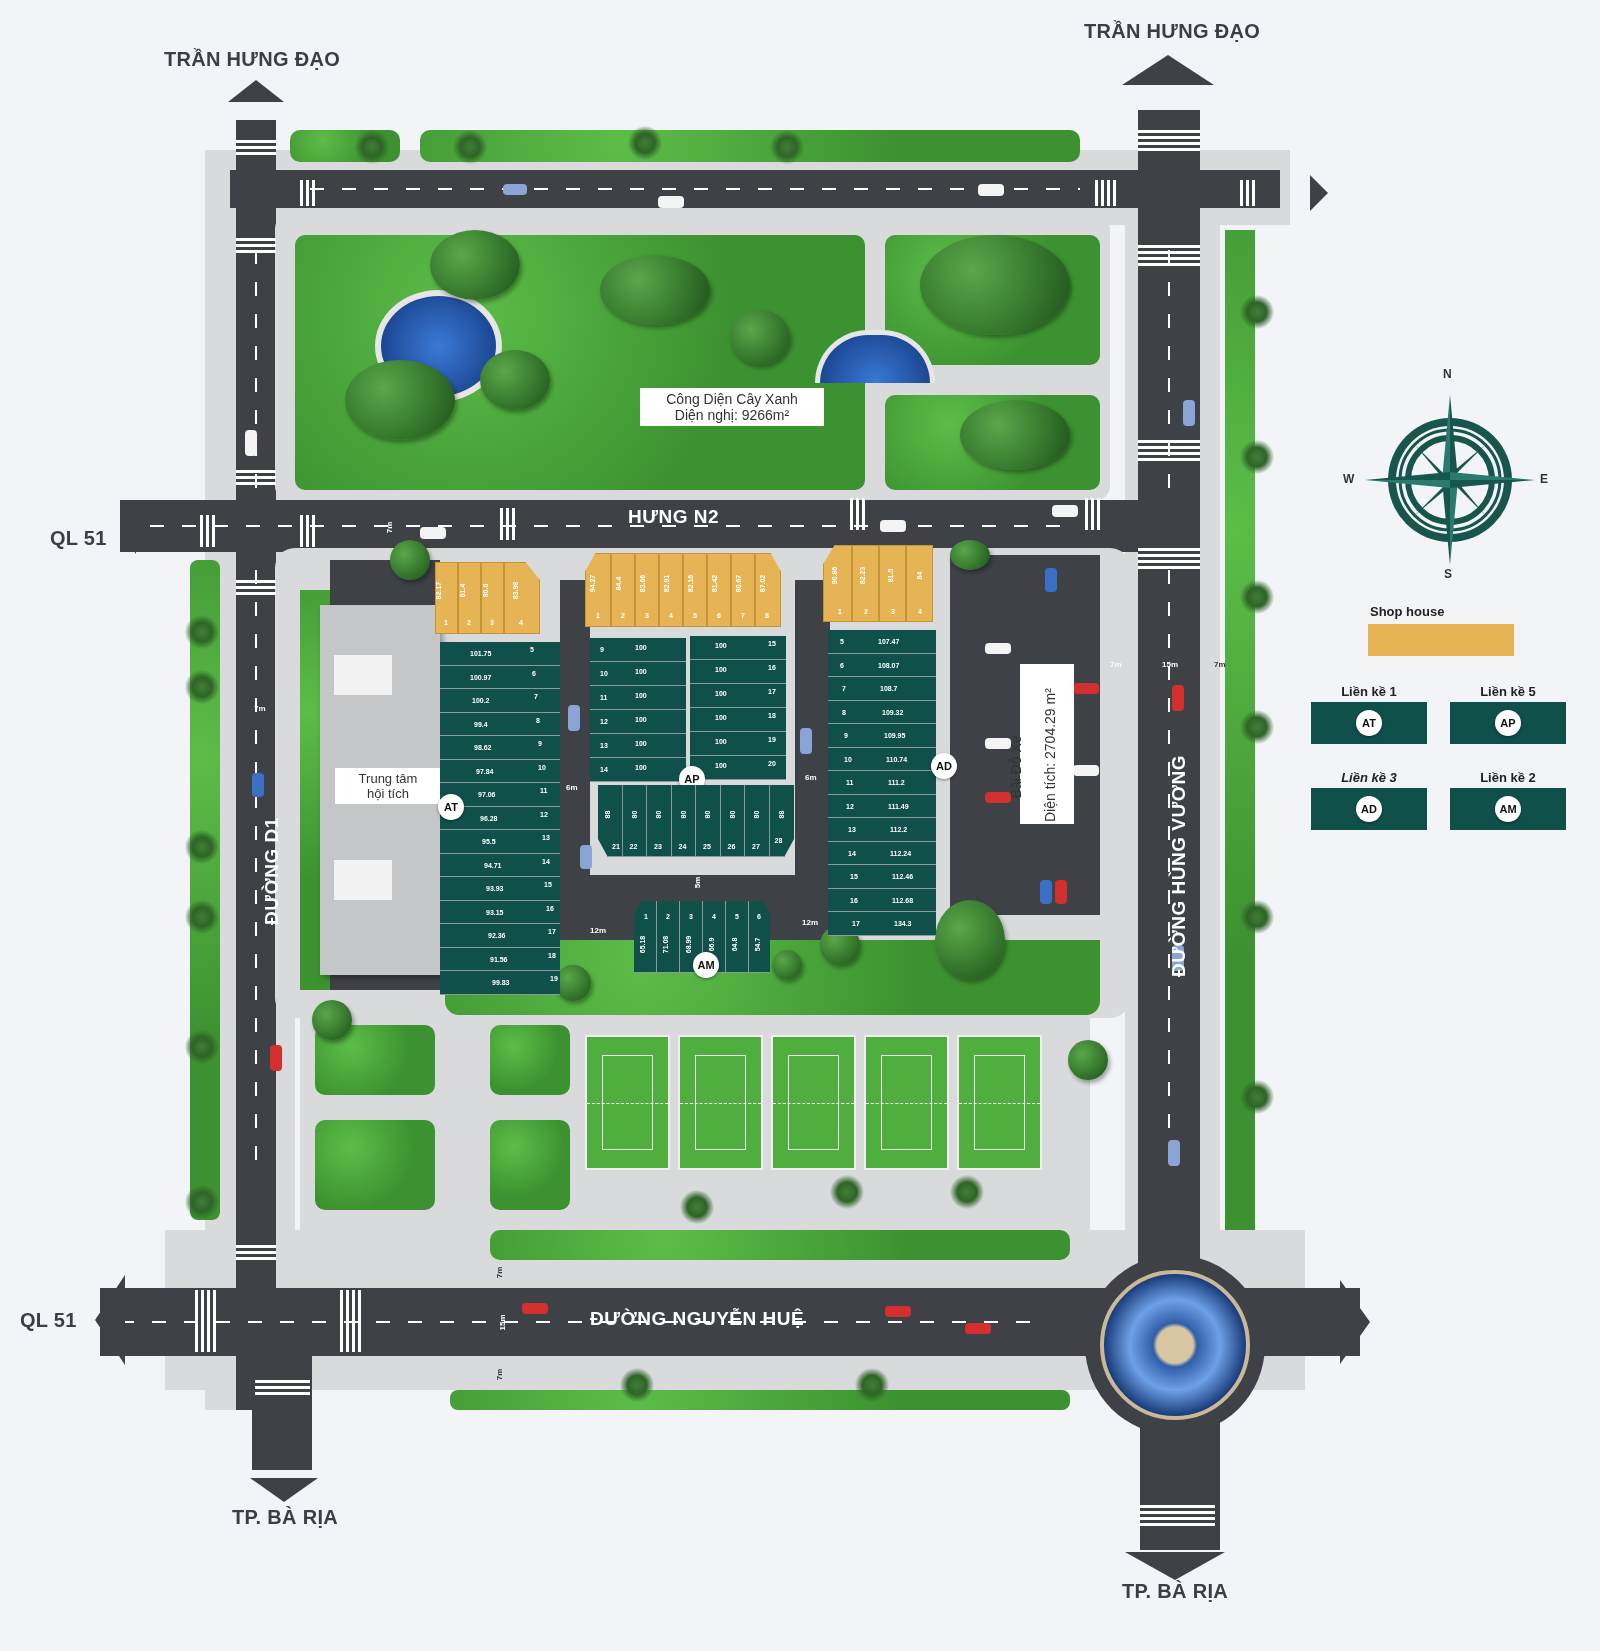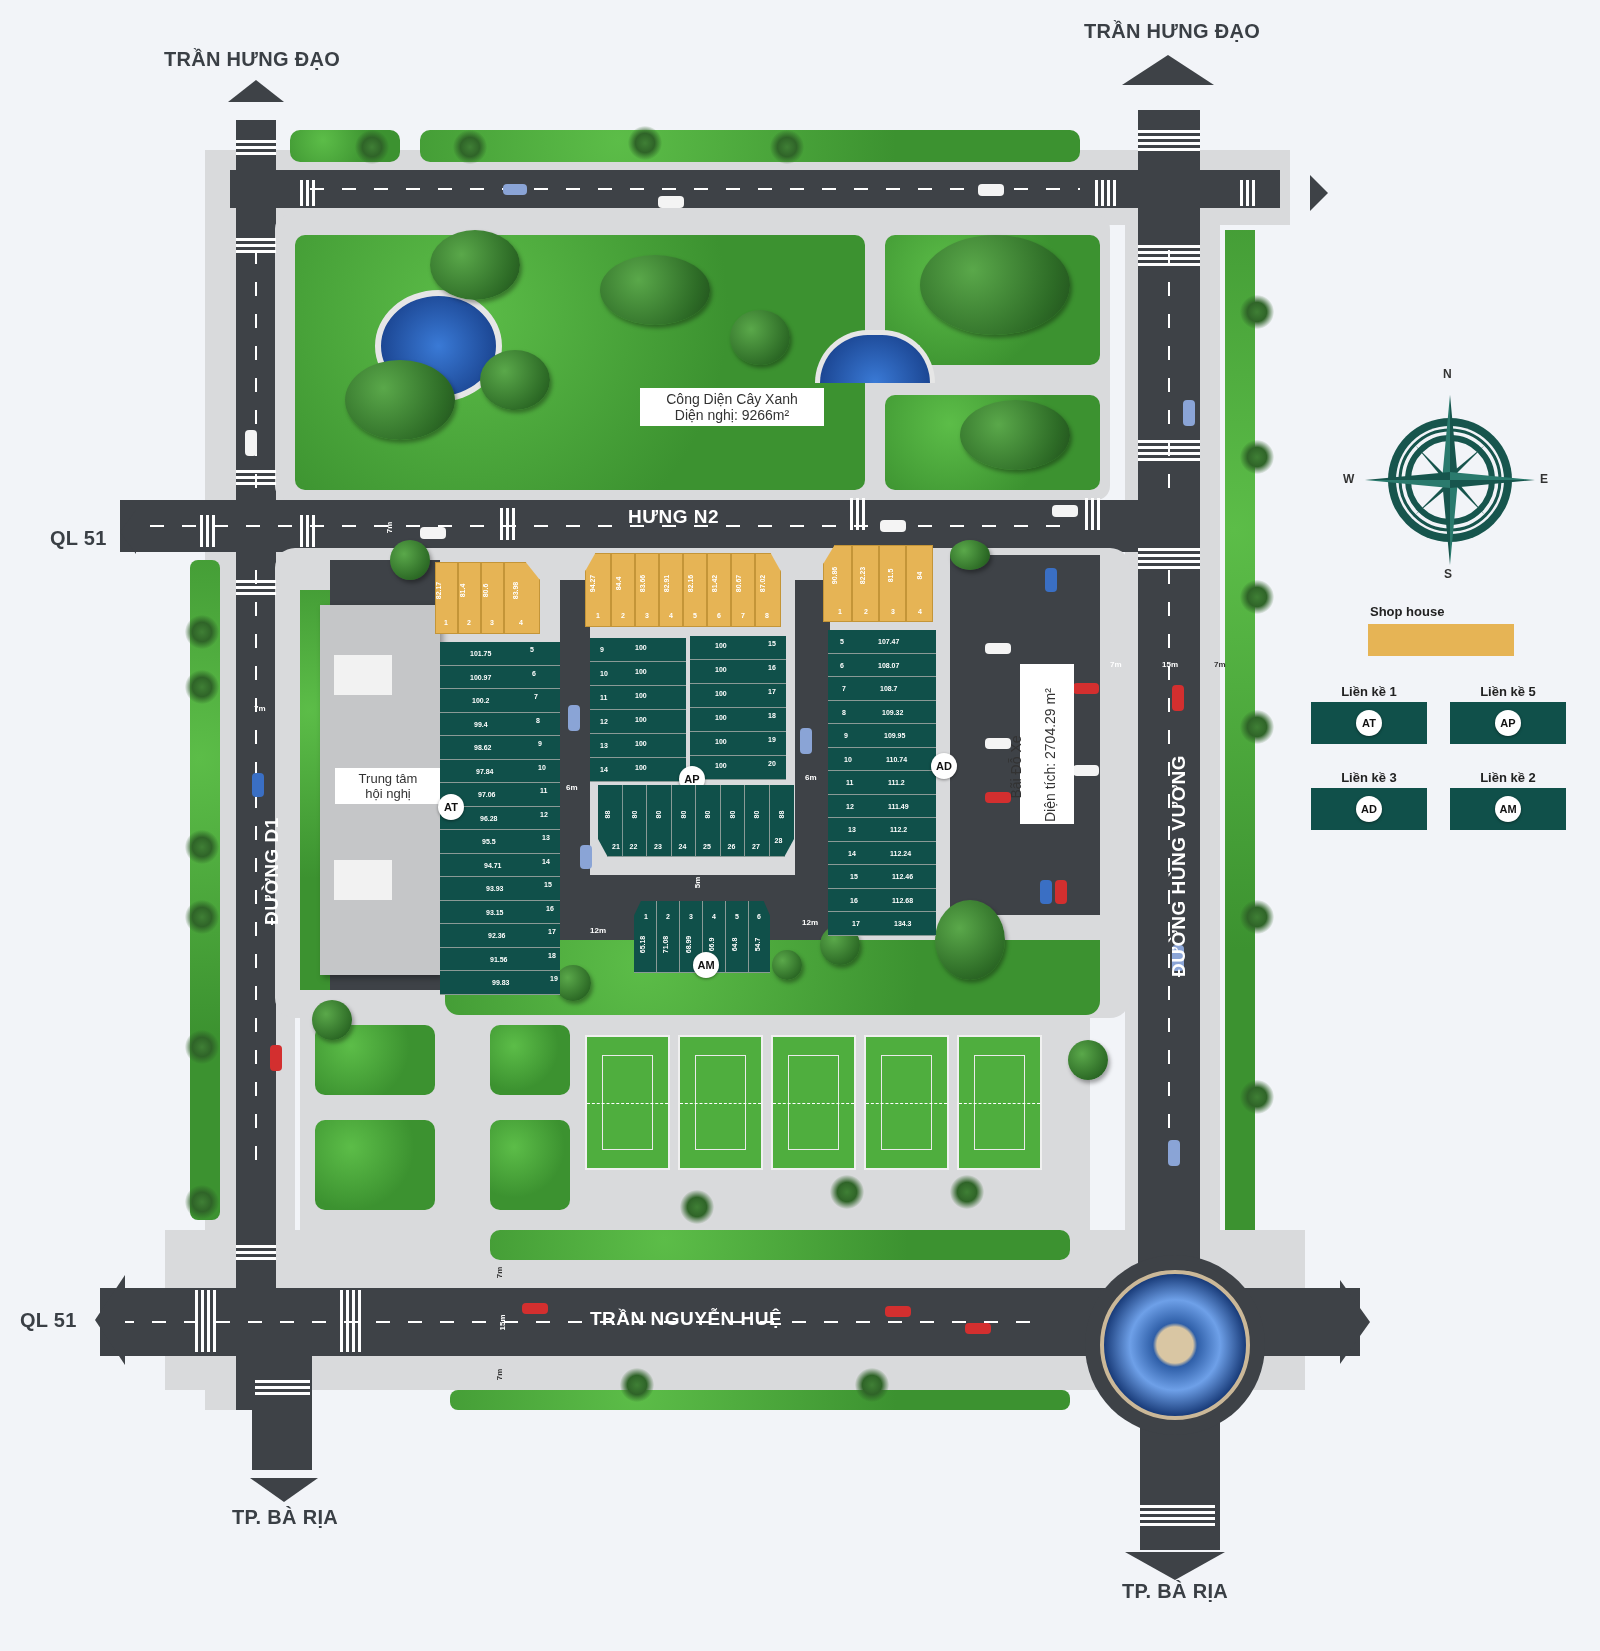--- a/index.html
+++ b/index.html
@@ -88,21 +88,21 @@
   <div class="grass" style="left:1225px;top:230px;width:30px;height:1000px;"></div>
   <div class="grass" style="left:190px;top:560px;width:30px;height:660px;border-radius:8px;"></div>
   <div class="grass" style="left:300px;top:590px;width:30px;height:400px;"></div>
 
   <div class="abs" style="left:320px;top:605px;width:120px;height:370px;background:#c5c6c8;box-shadow:3px 3px 6px rgba(0,0,0,.35);">
     <div class="abs" style="left:14px;top:50px;width:58px;height:40px;background:#f2f2f2;"></div>
     <div class="abs" style="left:14px;top:255px;width:58px;height:40px;background:#f2f2f2;"></div>
   </div>
   <div class="label-box" style="left:335px;top:768px;width:90px;">
     <div>Trung tâm</div>
-    <div>hội nghị</div>
+    <div>hội tích</div>
   </div>
 
   <div class="walk" style="left:300px;top:1015px;width:790px;height:215px;"></div>
   <div class="grass" style="left:315px;top:1025px;width:120px;height:70px;border-radius:10px;"></div>
   <div class="grass" style="left:315px;top:1120px;width:120px;height:90px;border-radius:10px;"></div>
   <div class="grass" style="left:490px;top:1025px;width:80px;height:70px;border-radius:10px;"></div>
   <div class="grass" style="left:490px;top:1120px;width:80px;height:90px;border-radius:10px;"></div>
   <div class="court" style="left:585px;top:1035px;width:85px;height:135px;"></div>
   <div class="court" style="left:678px;top:1035px;width:85px;height:135px;"></div>
   <div class="court" style="left:771px;top:1035px;width:85px;height:135px;"></div>
@@ -533,21 +533,21 @@
 <div class="street-label" style="left:164px;top:48px;">TRẦN HƯNG ĐẠO</div>
 <div class="street-label" style="left:1084px;top:20px;">TRẦN HƯNG ĐẠO</div>
 <div class="street-label" style="left:50px;top:527px;">QL 51</div>
 <div class="street-label" style="left:20px;top:1309px;">QL 51</div>
 <div class="street-label" style="left:232px;top:1506px;">TP. BÀ RỊA</div>
 <div class="street-label" style="left:1122px;top:1580px;">TP. BÀ RỊA</div>
 
 <div class="road-name" style="left:628px;top:506px;">HƯNG N2</div>
 <div class="road-name vt" style="left:218px;top:860px;">ĐƯỜNG D1</div>
 <div class="road-name vt" style="left:1068px;top:855px;">ĐƯỜNG HÙNG VƯƠNG</div>
-<div class="road-name" style="left:590px;top:1308px;">TRẦN NGUYỄN HUỆ</div>
+<div class="road-name" style="left:590px;top:1308px;">ĐƯỜNG NGUYỄN HUỆ</div>
 
 <div class="meas vt" style="left:384px;top:523px;">7m</div>
 <div class="meas" style="left:254px;top:704px;">7m</div>
 <div class="meas" style="left:566px;top:783px;">6m</div>
 <div class="meas" style="left:805px;top:773px;">6m</div>
 <div class="meas vt" style="left:692px;top:878px;">5m</div>
 <div class="meas" style="left:590px;top:926px;">12m</div>
 <div class="meas" style="left:802px;top:918px;">12m</div>
 <div class="meas" style="left:1110px;top:660px;">7m</div>
 <div class="meas" style="left:1162px;top:660px;">15m</div>
@@ -588,21 +588,21 @@
   <div class="legend-title" style="left:11px;top:84px;">Liền kề 1</div>
   <div class="legend-box" style="left:11px;top:102px;">
       <div class="badge" style="left:45px;top:8px;">AT</div>
     </div>
 
   <div class="legend-title" style="left:150px;top:84px;">Liền kề 5</div>
   <div class="legend-box" style="left:150px;top:102px;">
       <div class="badge" style="left:45px;top:8px;">AP</div>
     </div>
 
-  <div class="legend-title" style="left:11px;top:170px;">Liền kề 3</div>
+  <div class="legend-title" style="left:11px;top:170px;font-style:italic;">Liền kề 3</div>
   <div class="legend-box" style="left:11px;top:188px;">
       <div class="badge" style="left:45px;top:8px;">AD</div>
     </div>
 
   <div class="legend-title" style="left:150px;top:170px;">Liền kề 2</div>
   <div class="legend-box" style="left:150px;top:188px;">
       <div class="badge" style="left:45px;top:8px;">AM</div>
     </div>
 </div>
 

